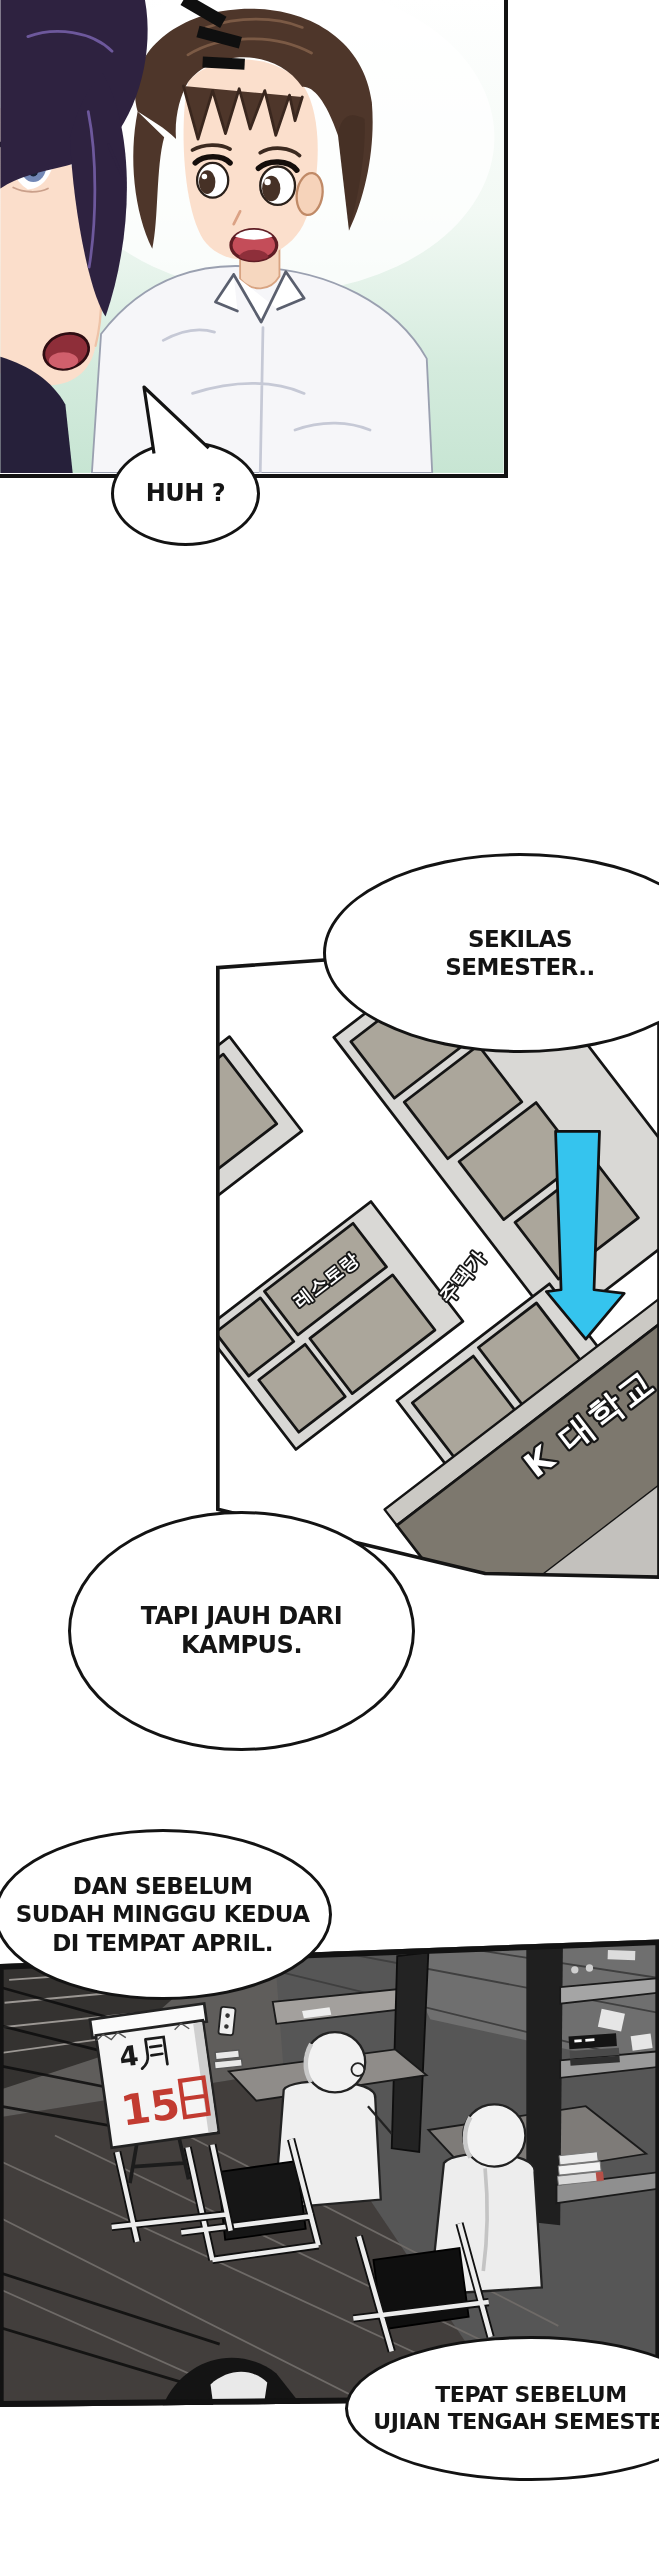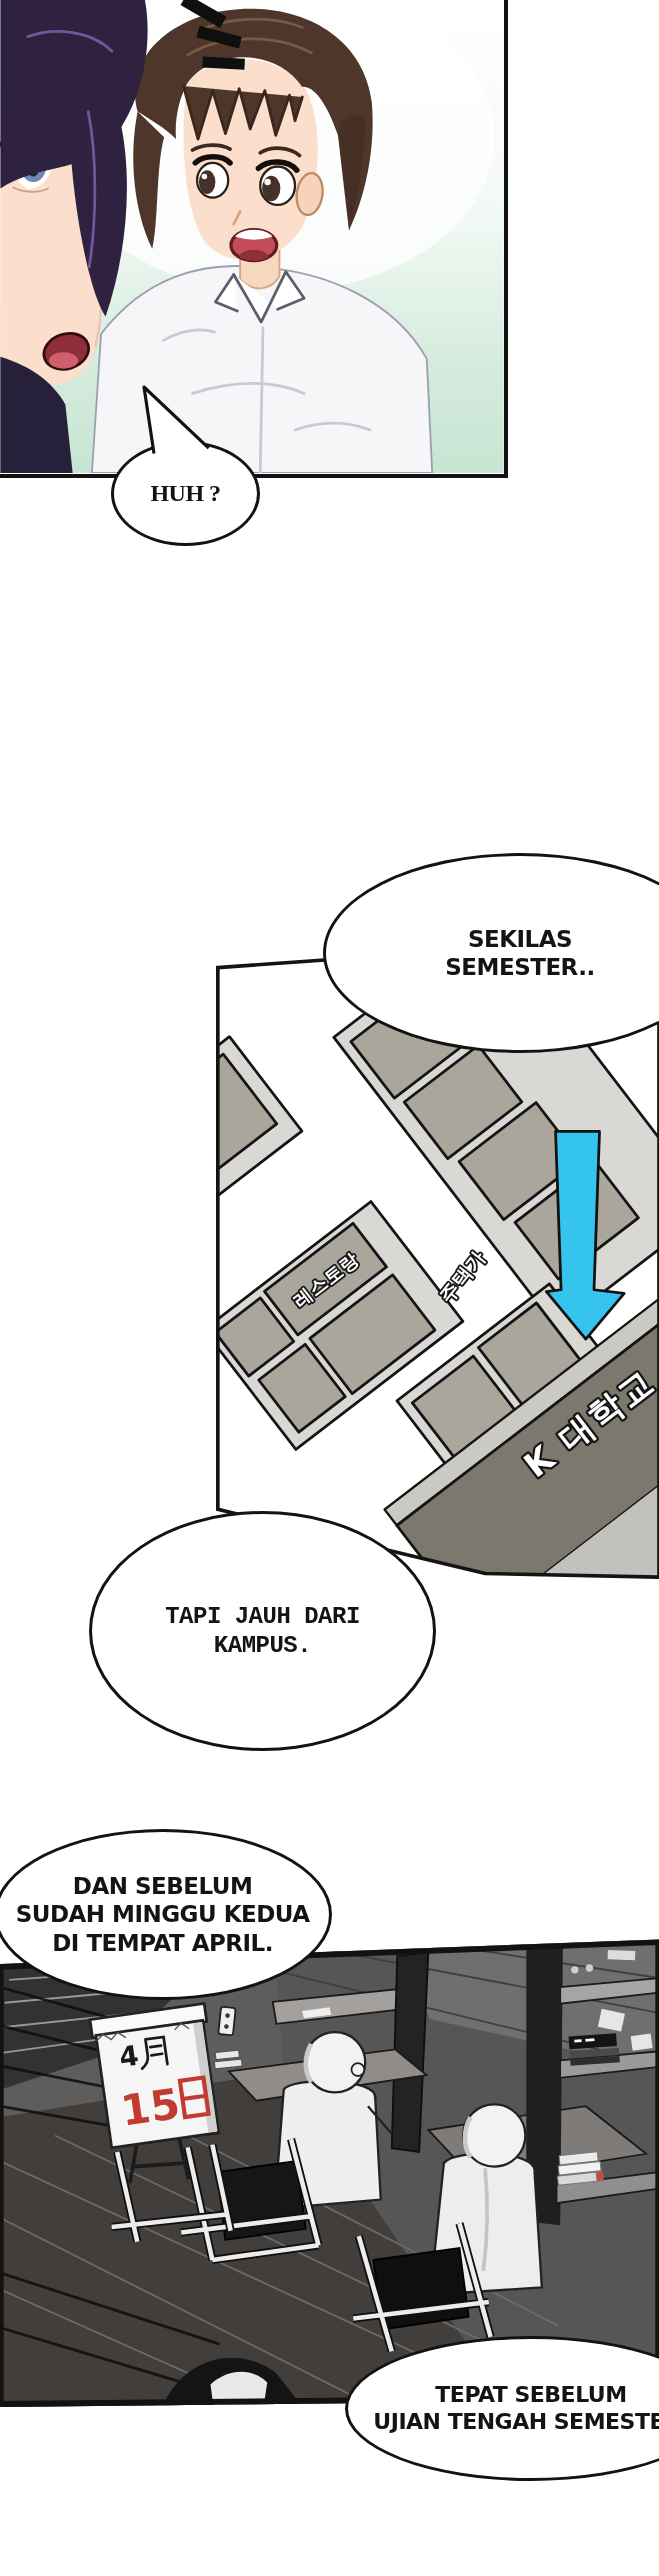--- a/index.html
+++ b/index.html
@@ -100,21 +100,21 @@
         <rect x="-25" y="-7" width="50" height="14" transform="translate(222,12) rotate(30)"></rect>
         <rect x="-24" y="-7" width="48" height="13" transform="translate(239,41) rotate(15)"></rect>
         <rect x="-23" y="-6" width="46" height="12" transform="translate(244,69) rotate(3)"></rect>
       </g>
     </svg>
   </div>
 
   <svg class="tail" style="left:119px;top:377px;" width="101" height="82" viewBox="0 0 110 90">
     <path d="M38,84 L27,11 L98,78" fill="#ffffff" stroke="#131313" stroke-width="3.5" stroke-linejoin="round"></path>
   </svg>
-  <div class="bubble" style="left:111px;top:441px;width:143px;height:99px;font-size:24px;font-family:Liberation Serif, serif;">
+  <div class="bubble" style="left:111px;top:441px;width:143px;height:99px;font-size:24px;">
     <div>HUH ?</div>
   </div>
 
   <div id="panel2" class="panel">
     <svg width="659" height="655" viewBox="0 1012 720 715">
       <defs>
         <clipPath id="p2clip">
           <path d="M238,1056 L720,1022 L720,1722 L530,1718 L238,1648 Z"></path>
         </clipPath>
       </defs>
@@ -158,21 +158,21 @@
       </g>
       <path d="M238,1056 L720,1022 L720,1722 L530,1718 L238,1648 Z" fill="none" stroke="#141414" stroke-width="4"></path>
     </svg>
   </div>
 
   <div class="bubble" style="left:323px;top:853px;width:388px;height:194px;font-size:23px;">
     <div>SEKILAS</div>
     <div>SEMESTER..</div>
   </div>
 
-  <div class="bubble" style="left:89px;top:1511px;width:341px;height:234px;font-size:24px;font-family:Liberation Mono, monospace;">
+  <div class="bubble" style="left:68px;top:1511px;width:341px;height:234px;font-size:24px;">
     <div>TAPI JAUH DARI</div>
     <div>KAMPUS.</div>
   </div>
 
   <div class="bubble" style="left:-6.4px;top:1829px;width:332px;height:165px;font-size:23px;">
     <div>DAN SEBELUM</div>
     <div>SUDAH MINGGU KEDUA</div>
     <div>DI TEMPAT APRIL.</div>
   </div>
 

